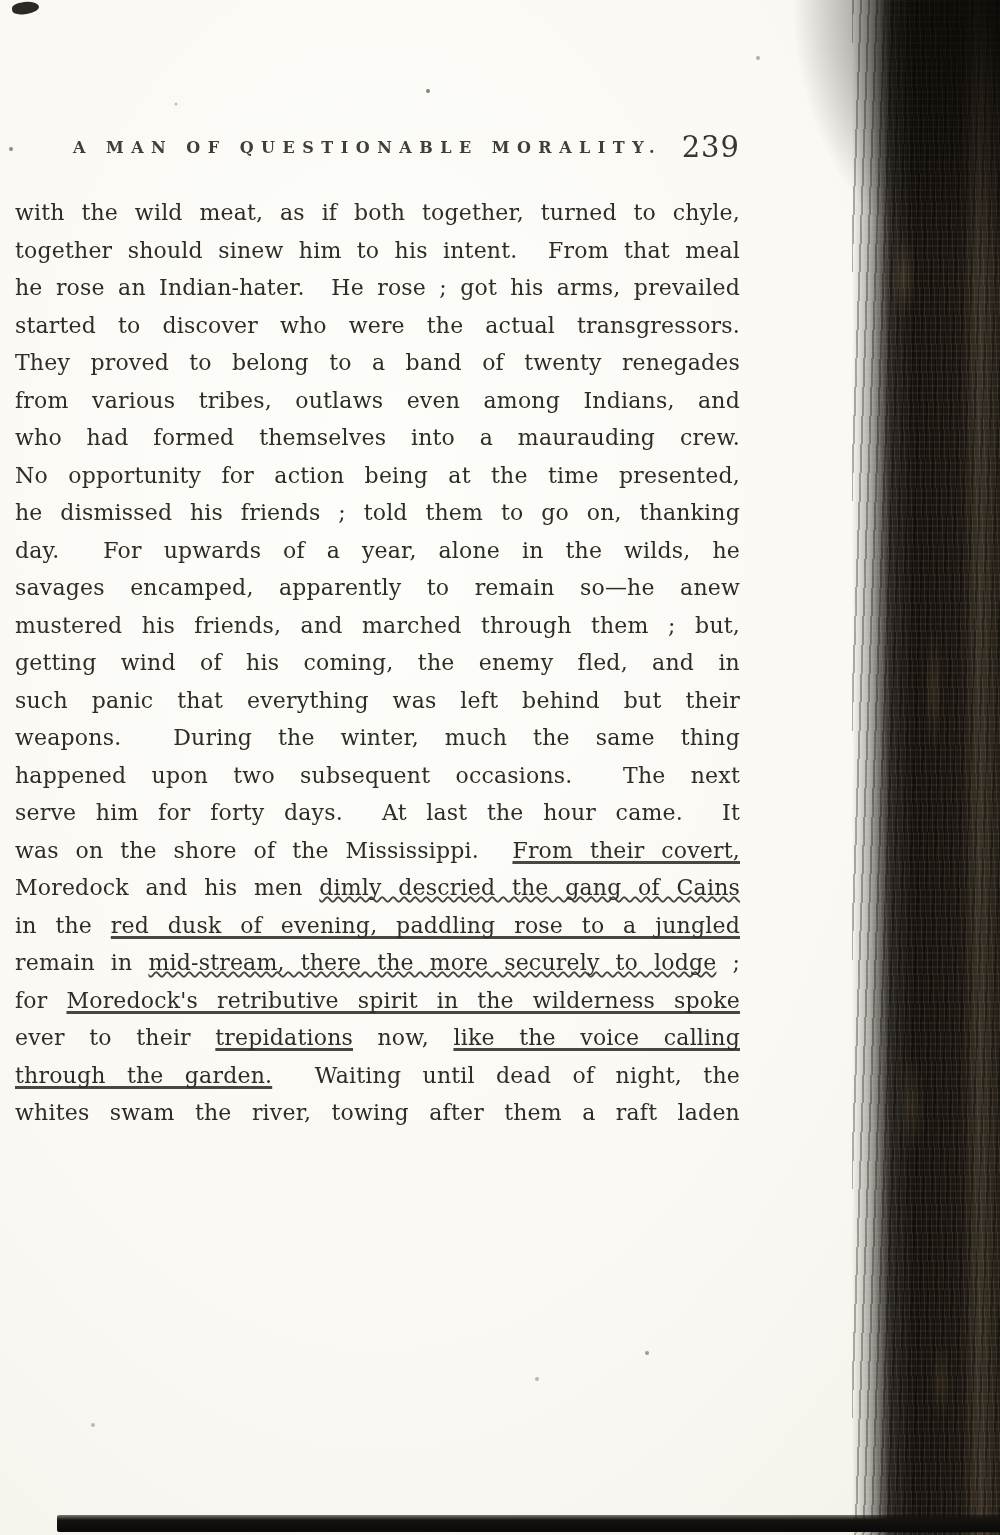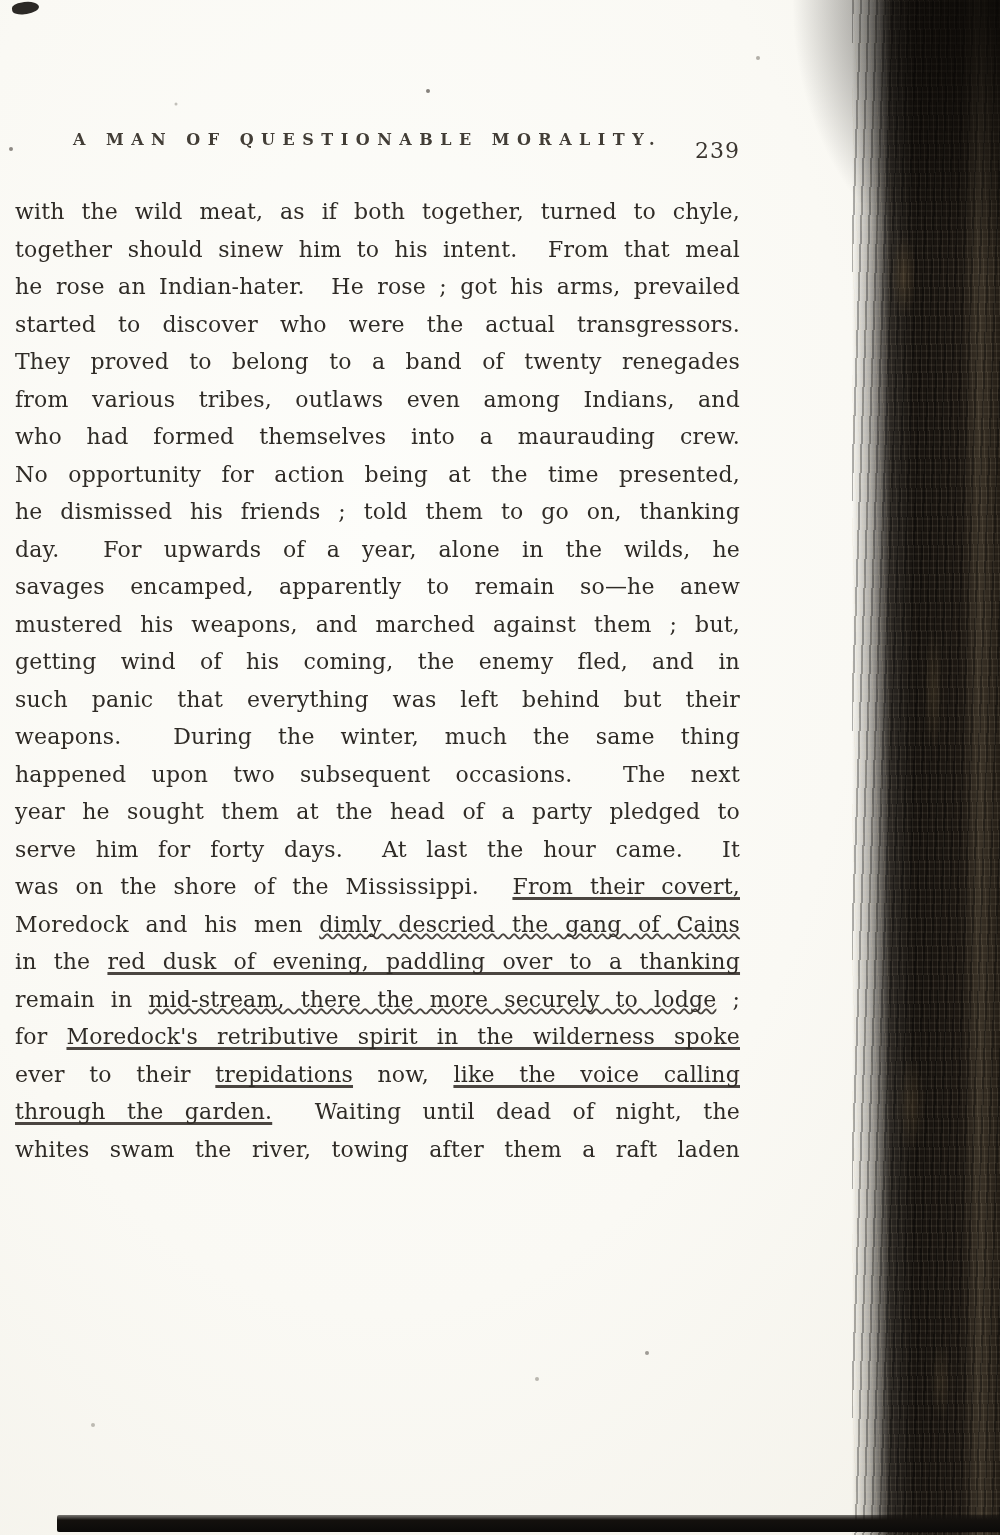--- a/index.html
+++ b/index.html
@@ -17,35 +17,34 @@
   
   .text-col{
     position:absolute;
     left:15px;top:130px;
     width:725px;
   }
 
   .header{
     display:flex;
     justify-content:space-between;
-    align-items:flex-start;
+    align-items:center;
     padding-left:58px;
   }
   .header .title{
     font-size:16px;
     font-weight:bold;
     letter-spacing:7.5px;
     color:#423d36;
     white-space:nowrap;
   }
   .header .pagenum{
-    font-size:22px;
+    font-size:29px;
     color:#3a352f;
     letter-spacing:1px;
-    margin-top:8px;
   }
 
   .body-lines{margin-top:30px;}
   .line{
     font-size:22px;
     line-height:37.5px;
     text-align:justify;
     text-align-last:justify;
     letter-spacing:0.2px;
     word-spacing:1px;
@@ -157,30 +156,29 @@
         <div class="line"><span>together should sinew him to his intent.&nbsp; From that meal</span></div>
         <div class="line"><span>he rose an Indian-hater.&nbsp; He rose ; got his arms, prevailed</span></div>
         <div class="line"><span>started to discover who were the actual transgressors.</span></div>
         <div class="line"><span>They proved to belong to a band of twenty renegades</span></div>
         <div class="line"><span>from various tribes, outlaws even among Indians, and</span></div>
         <div class="line"><span>who had formed themselves into a maurauding crew.</span></div>
         <div class="line"><span>No opportunity for action being at the time presented,</span></div>
         <div class="line"><span>he dismissed his friends ; told them to go on, thanking</span></div>
         <div class="line"><span>day.&nbsp; For upwards of a year, alone in the wilds, he</span></div>
         <div class="line"><span>savages encamped, apparently to remain so—he anew</span></div>
-        <div class="line"><span>mustered his weapons, and marched against them ; but,</span></div>
+        <div class="line"><span>mustered his friends, and marched through them ; but,</span></div>
         <div class="line"><span>getting wind of his coming, the enemy fled, and in</span></div>
         <div class="line"><span>such panic that everything was left behind but their</span></div>
         <div class="line"><span>weapons.&nbsp; During the winter, much the same thing</span></div>
         <div class="line"><span>happened upon two subsequent occasions.&nbsp; The next</span></div>
-        <div class="line"><span>year he sought them at the head of a party pledged to</span></div>
         <div class="line"><span>serve him for forty days.&nbsp; At last the hour came.&nbsp; It</span></div>
         <div class="line"><span>was on the shore of the Mississippi.&nbsp; </span><span class="underline">From their covert,</span></div>
         <div class="line"><span>Moredock and his men </span><span class="underline wavy">dimly descried the gang of Cains</span></div>
-        <div class="line"><span>in the </span><span class="underline">red dusk of evening, paddling over to a thanking</span></div>
+        <div class="line"><span>in the </span><span class="underline">red dusk of evening, paddling rose to a jungled</span></div>
         <div class="line"><span>remain in </span><span class="underline wavy">mid-stream, there the more securely to lodge</span><span> ;</span></div>
         <div class="line"><span>for </span><span class="underline">Moredock's retributive spirit in the wilderness spoke</span></div>
         <div class="line"><span>ever to their </span><span class="underline">trepidations</span><span> now, </span><span class="underline">like the voice calling</span></div>
         <div class="line"><span class="underline">through the garden.</span><span>&nbsp; Waiting until dead of night, the</span></div>
         <div class="line"><span>whites swam the river, towing after them a raft laden</span></div>
       </div>
   </div>
 
   <div class="book-edge"></div>
   <div class="bottom-edge"></div>

